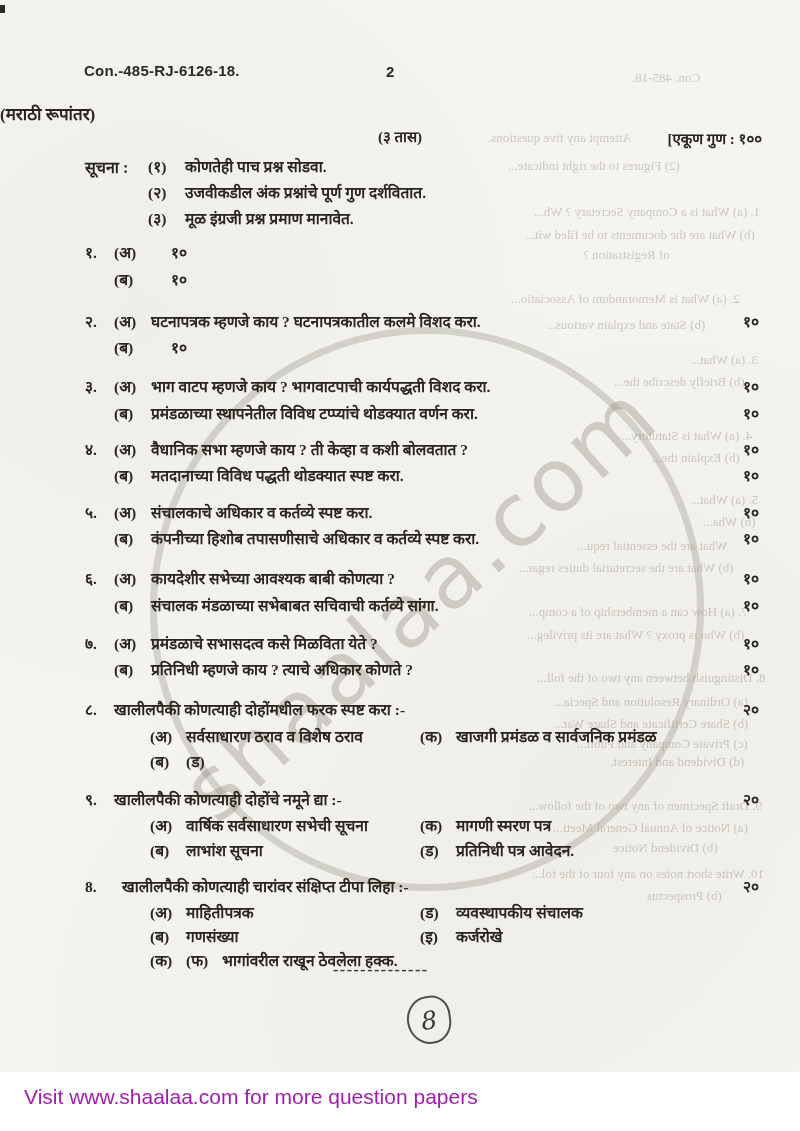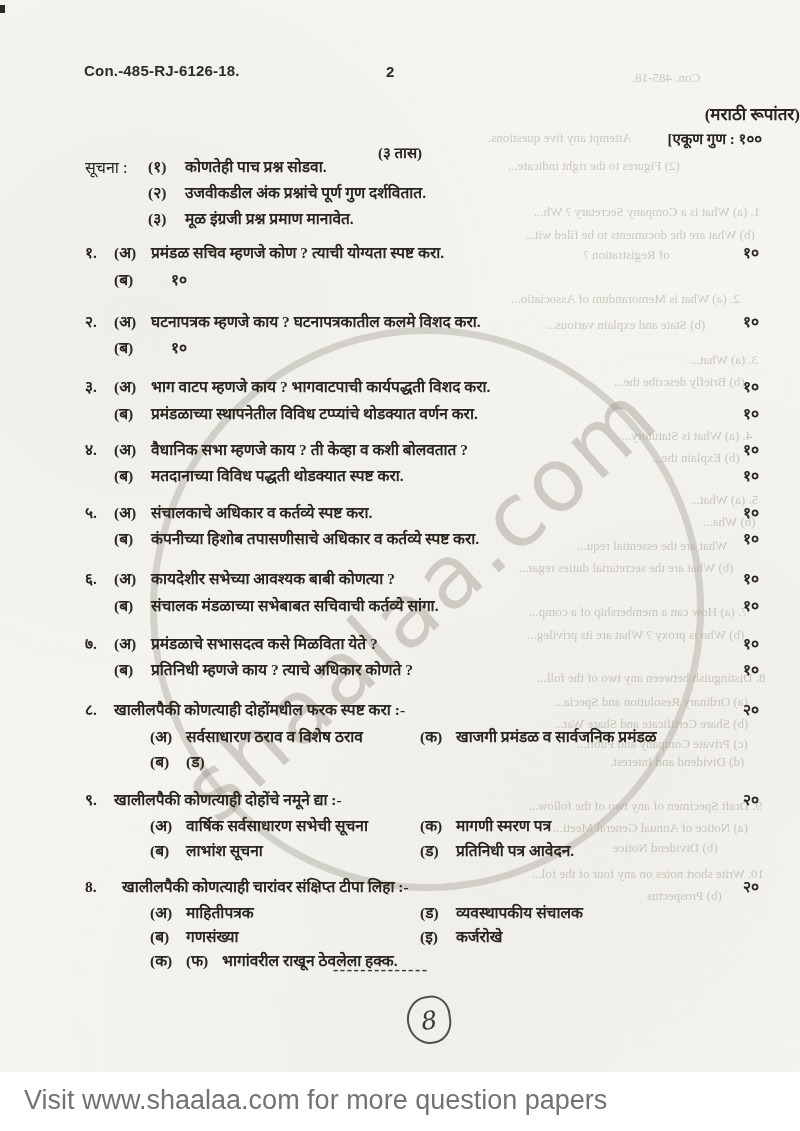--- a/index.html
+++ b/index.html
@@ -12,25 +12,25 @@
   .page::before {
     content:""; position:absolute; inset:0; pointer-events:none;
     background:
       radial-gradient(circle at 18% 28%, rgba(95,88,70,0.04), transparent 42%),
       radial-gradient(circle at 82% 62%, rgba(95,88,70,0.04), transparent 45%),
       radial-gradient(circle at 50% 90%, rgba(95,88,70,0.03), transparent 40%);
   }
   
   .code { position:absolute; left:84px; top:62px; font-family:"Liberation Sans","DejaVu Sans",sans-serif; font-weight:700; font-size:15px; color:#2b2b29; letter-spacing:.2px; }
   .pageno { position:absolute; left:386px; top:63px; font-family:"Liberation Sans","DejaVu Sans",sans-serif; font-weight:700; font-size:15px; color:#2b2b29; }
-  .title { position:absolute; left:0; top:102px; width:800px; text-align:right; font-size:17px; font-weight:700; }
-  .duration { position:absolute; left:0; top:142px; width:800px; text-align:center; font-size:15px; font-weight:700; }
+  .title { position:absolute; left:0; top:102px; width:800px; text-align:left; font-size:17px; font-weight:700; }
+  .duration { position:absolute; left:0; top:126px; width:800px; text-align:center; font-size:15px; font-weight:700; }
   .total-marks { position:absolute; right:38px; top:128px; font-size:15px; font-weight:700; }
   
-  .instr-label { position:absolute; left:85px; top:156px; font-size:16px; font-weight:400; }
+  .instr-label { position:absolute; left:85px; top:156px; font-size:16px; font-weight:700; }
   .instr-row { position:absolute; left:148px; width:560px; display:flex; font-size:15.5px; font-weight:700; line-height:1.25; }
   .instr-num { width:37px; flex:none; }
   
   .row { position:absolute; left:85px; width:674px; display:flex; align-items:flex-start; font-size:15.5px; font-weight:700; line-height:1.25; }
   .qnum { width:29px; flex:none; }
   .qlabel { width:37px; flex:none; }
   .qtext { flex:1; padding-right:6px; }
   .qmarks { width:36px; flex:none; text-align:right; }
   .opt-row { position:absolute; left:150px; width:606px; display:flex; font-size:15.5px; font-weight:700; line-height:1.25; }
   .opt-label { width:36px; flex:none; }
@@ -42,21 +42,21 @@
   
   .bleed { position:absolute; transform:scaleX(-1); color:rgba(124,117,99,0.35); font-size:13px; white-space:nowrap; font-family:"Liberation Serif",serif; pointer-events:none; }
   
   .divider { position:absolute; left:333px; top:961px; font-size:16px; font-weight:700; letter-spacing:1.5px; color:#3b3a37; }
   .circled-num { position:absolute; left:407px; top:996px; width:40px; height:44px; border:2.5px solid #514f4a; border-radius:54% 46% 50% 56%; transform:rotate(-7deg); display:flex; align-items:center; justify-content:center; font-size:25px; font-style:italic; color:#3d3b36; font-family:"DejaVu Serif",serif; }
   
   .right-edge { position:absolute; right:0; top:1085px; width:7px; height:46px; background:#1b1b1b; }
   .corner-dot { position:absolute; left:0; top:5px; width:5px; height:8px; background:#2a2a2a; }
   
   .footer { position:absolute; left:0; top:1072px; width:800px; height:59px; background:#ffffff; }
-  .footer-text { position:absolute; left:24px; top:13px; font-size:27px; color:#737373; font-family:"Liberation Sans","DejaVu Sans",sans-serif; }
+  .footer-text { position:absolute; left:24px; top:13px; font-size:21px; color:#a21caf; font-family:"Liberation Sans","DejaVu Sans",sans-serif; }
 </style>
 </head>
 <body>
 
 <div class="page">
 
   <div class="corner-dot"></div>
   <div class="right-edge"></div>
 
   <div id="bleed-layer">
@@ -109,21 +109,20 @@
     <span>उजवीकडील अंक प्रश्नांचे पूर्ण गुण दर्शवितात.</span>
   </div>
   <div class="instr-row" style="top:209px">
     <span class="instr-num">(३)</span>
     <span>मूळ इंग्रजी प्रश्न प्रमाण मानावेत.</span>
   </div>
 
   <div class="row" style="top:243px">
     <span class="qnum">१.</span>
     <span class="qlabel">(अ)</span>
-    <span class="qtext">प्रमंडळ सचिव म्हणजे कोण ? त्याची योग्यता स्पष्ट करा.</span>
     <span class="qmarks">१०</span>
   </div>
   <div class="row" style="top:270px">
     <span class="qnum"></span>
     <span class="qlabel">(ब)</span>
     <span class="qmarks">१०</span>
   </div>
   <div class="row" style="top:312px">
     <span class="qnum">२.</span>
     <span class="qlabel">(अ)</span>

